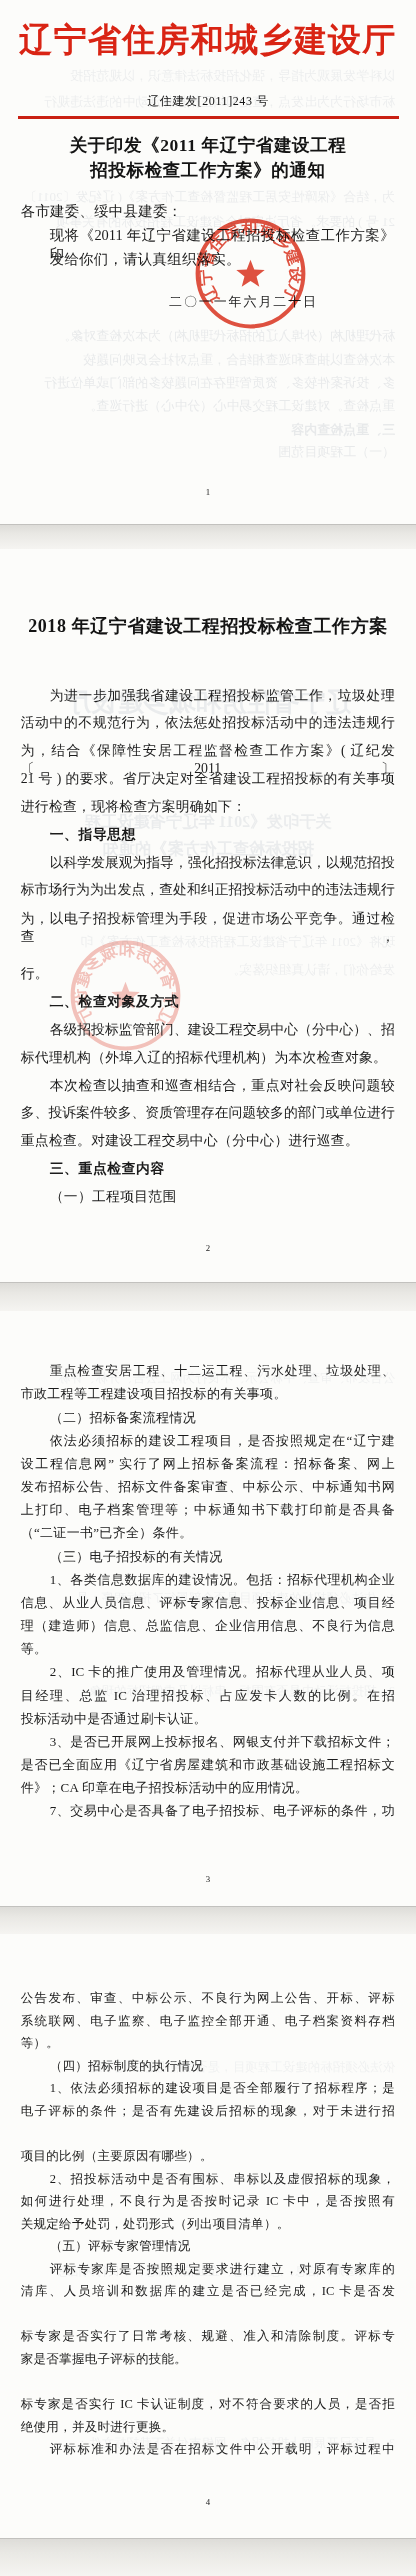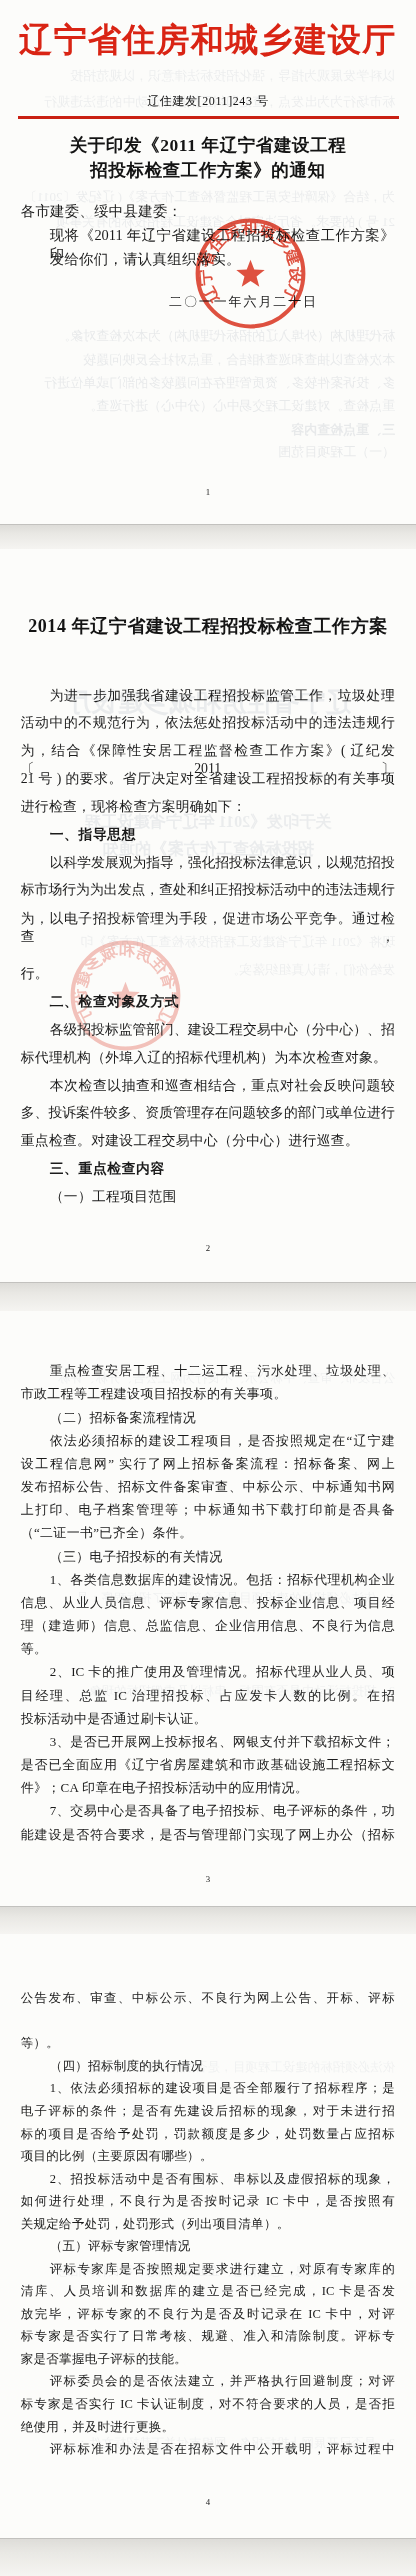--- a/index.html
+++ b/index.html
@@ -80,21 +80,21 @@
     <div class="bleed big" style="top:136px">辽宁省住房和城乡建设厅</div>
     <div class="bleed ttl" style="top:262px">关于印发《2011 年辽宁省建设工程</div>
     <div class="bleed ttl" style="top:289px">招投标检查工作方案》的通知</div>
     <div class="bleed" style="top:384px;opacity:.09;padding-left:29px">现将《2011 年辽宁省建设工程招投标检查工作方案》印</div>
     <div class="bleed" style="top:412px;opacity:.09;padding-left:29px">发给你们，请认真组织落实。</div>
 
     <svg class="seal seal-ghost" style="left:68px;top:389px;width:115px;height:115px;" viewBox="0 0 200 200">
       <use href="#seal-art"></use>
     </svg>
 
-    <div class="bigtitle" style="top:65px;font-size:18px">2014 年辽宁省建设工程招投标检查工作方案</div>
+    <div class="bigtitle" style="top:65px;font-size:18px">2018 年辽宁省建设工程招投标检查工作方案</div>
 
     <div class="ln p2f fill ind" style="top:138px">为进一步加强我省建设工程招投标监管工作，垃圾处理</div>
     <div class="ln p2f fill" style="top:165px">活动中的不规范行为，依法惩处招投标活动中的违法违规行</div>
     <div class="ln p2f fill" style="top:193px">为，结合《保障性安居工程监督检查工作方案》( 辽纪发〔2011〕</div>
     <div class="ln p2f fill" style="top:221px">21 号 ) 的要求。省厅决定对全省建设工程招投标的有关事项</div>
     <div class="ln p2f" style="top:249px">进行检查，现将检查方案明确如下：</div>
     <div class="ln p2f hd ind" style="top:277px">一、指导思想</div>
     <div class="ln p2f fill ind" style="top:305px">以科学发展观为指导，强化招投标法律意识，以规范招投</div>
     <div class="ln p2f fill" style="top:332px">标市场行为为出发点，查处和纠正招投标活动中的违法违规行</div>
     <div class="ln p2f fill" style="top:361px">为，以电子招投标管理为手段，促进市场公平竞争。通过检查，</div>
@@ -131,49 +131,46 @@
     <div class="ln p3f fill" style="top:283px">信息、从业人员信息、评标专家信息、投标企业信息、项目经</div>
     <div class="ln p3f fill" style="top:306px">理（建造师）信息、总监信息、企业信用信息、不良行为信息</div>
     <div class="ln p3f" style="top:329px">等。</div>
     <div class="ln p3f fill ind" style="top:352px">2、IC 卡的推广使用及管理情况。招标代理从业人员、项</div>
     <div class="ln p3f fill" style="top:376px">目经理、总监 IC 治理招投标、占应发卡人数的比例。在招</div>
     <div class="ln p3f" style="top:399px">投标活动中是否通过刷卡认证。</div>
     <div class="ln p3f fill ind" style="top:422px">3、是否已开展网上投标报名、网银支付并下载招标文件；</div>
     <div class="ln p3f fill" style="top:445px">是否已全面应用《辽宁省房屋建筑和市政基础设施工程招标文</div>
     <div class="ln p3f" style="top:468px">件》；CA 印章在电子招投标活动中的应用情况。</div>
     <div class="ln p3f fill ind" style="top:491px">7、交易中心是否具备了电子招投标、电子评标的条件，功</div>
-    <div class="ln p3f fill" style="top:515px">能建设是否符合要求，是否与管理部门实现了网上办公（招标</div>
 
     <div class="pagenum" style="top:563px">3</div>
   </div>
 
   <div class="gap" style="top:1906px;height:28px;"></div>
 
   <div class="page" style="top:1934px;height:604px;">
     <div class="bleed" style="top:125px;opacity:.07;font-size:12.5px">依法必须招标的建设工程项目，是否按照规定在“辽宁建</div>
     <div class="bleed" style="top:329px;opacity:.07;font-size:12.5px">理（建造师）信息、总监信息、企业信用信息、不良行为信息</div>
     <div class="bleed" style="top:501px;opacity:.07;font-size:12.5px">3、是否已开展网上投标报名、网银支付并下载招标文件；</div>
 
     <div class="ln p4f fill" style="top:56px">公告发布、审查、中标公示、不良行为网上公告、开标、评标</div>
+    <div class="ln p4f fill" style="top:79px">系统联网、电子监察、电子监控全部开通、电子档案资料存档</div>
     <div class="ln p4f" style="top:101px">等）。</div>
     <div class="ln p4f ind" style="top:124px">（四）招标制度的执行情况</div>
     <div class="ln p4f fill ind" style="top:146px">1、依法必须招标的建设项目是否全部履行了招标程序；是</div>
     <div class="ln p4f fill" style="top:169px">电子评标的条件；是否有先建设后招标的现象，对于未进行招</div>
-    <div class="ln p4f fill" style="top:192px">标的项目是否给予处罚，罚款额度是多少，处罚数量占应招标</div>
     <div class="ln p4f" style="top:214px">项目的比例（主要原因有哪些）。</div>
     <div class="ln p4f fill ind" style="top:237px">2、招投标活动中是否有围标、串标以及虚假招标的现象，</div>
     <div class="ln p4f fill" style="top:259px">如何进行处理，不良行为是否按时记录 IC 卡中，是否按照有</div>
     <div class="ln p4f" style="top:282px">关规定给予处罚，处罚形式（列出项目清单）。</div>
     <div class="ln p4f ind" style="top:304px">（五）评标专家管理情况</div>
     <div class="ln p4f fill ind" style="top:327px">评标专家库是否按照规定要求进行建立，对原有专家库的</div>
     <div class="ln p4f fill" style="top:349px">清库、人员培训和数据库的建立是否已经完成，IC 卡是否发</div>
-    <div class="ln p4f fill" style="top:372px">放完毕，评标专家的不良行为是否及时记录在 IC 卡中，对评</div>
     <div class="ln p4f fill" style="top:394px">标专家是否实行了日常考核、规避、准入和清除制度。评标专</div>
     <div class="ln p4f" style="top:417px">家是否掌握电子评标的技能。</div>
-    <div class="ln p4f fill ind" style="top:439px">评标委员会的是否依法建立，并严格执行回避制度；对评</div>
     <div class="ln p4f fill" style="top:462px">标专家是否实行 IC 卡认证制度，对不符合要求的人员，是否拒</div>
     <div class="ln p4f" style="top:485px">绝使用，并及时进行更换。</div>
     <div class="ln p4f fill ind" style="top:507px">评标标准和办法是否在招标文件中公开载明，评标过程中</div>
 
     <div class="pagenum" style="top:563px">4</div>
   </div>
 
   <div class="gap" style="top:2538px;height:38px;"></div>
 
 </div>

